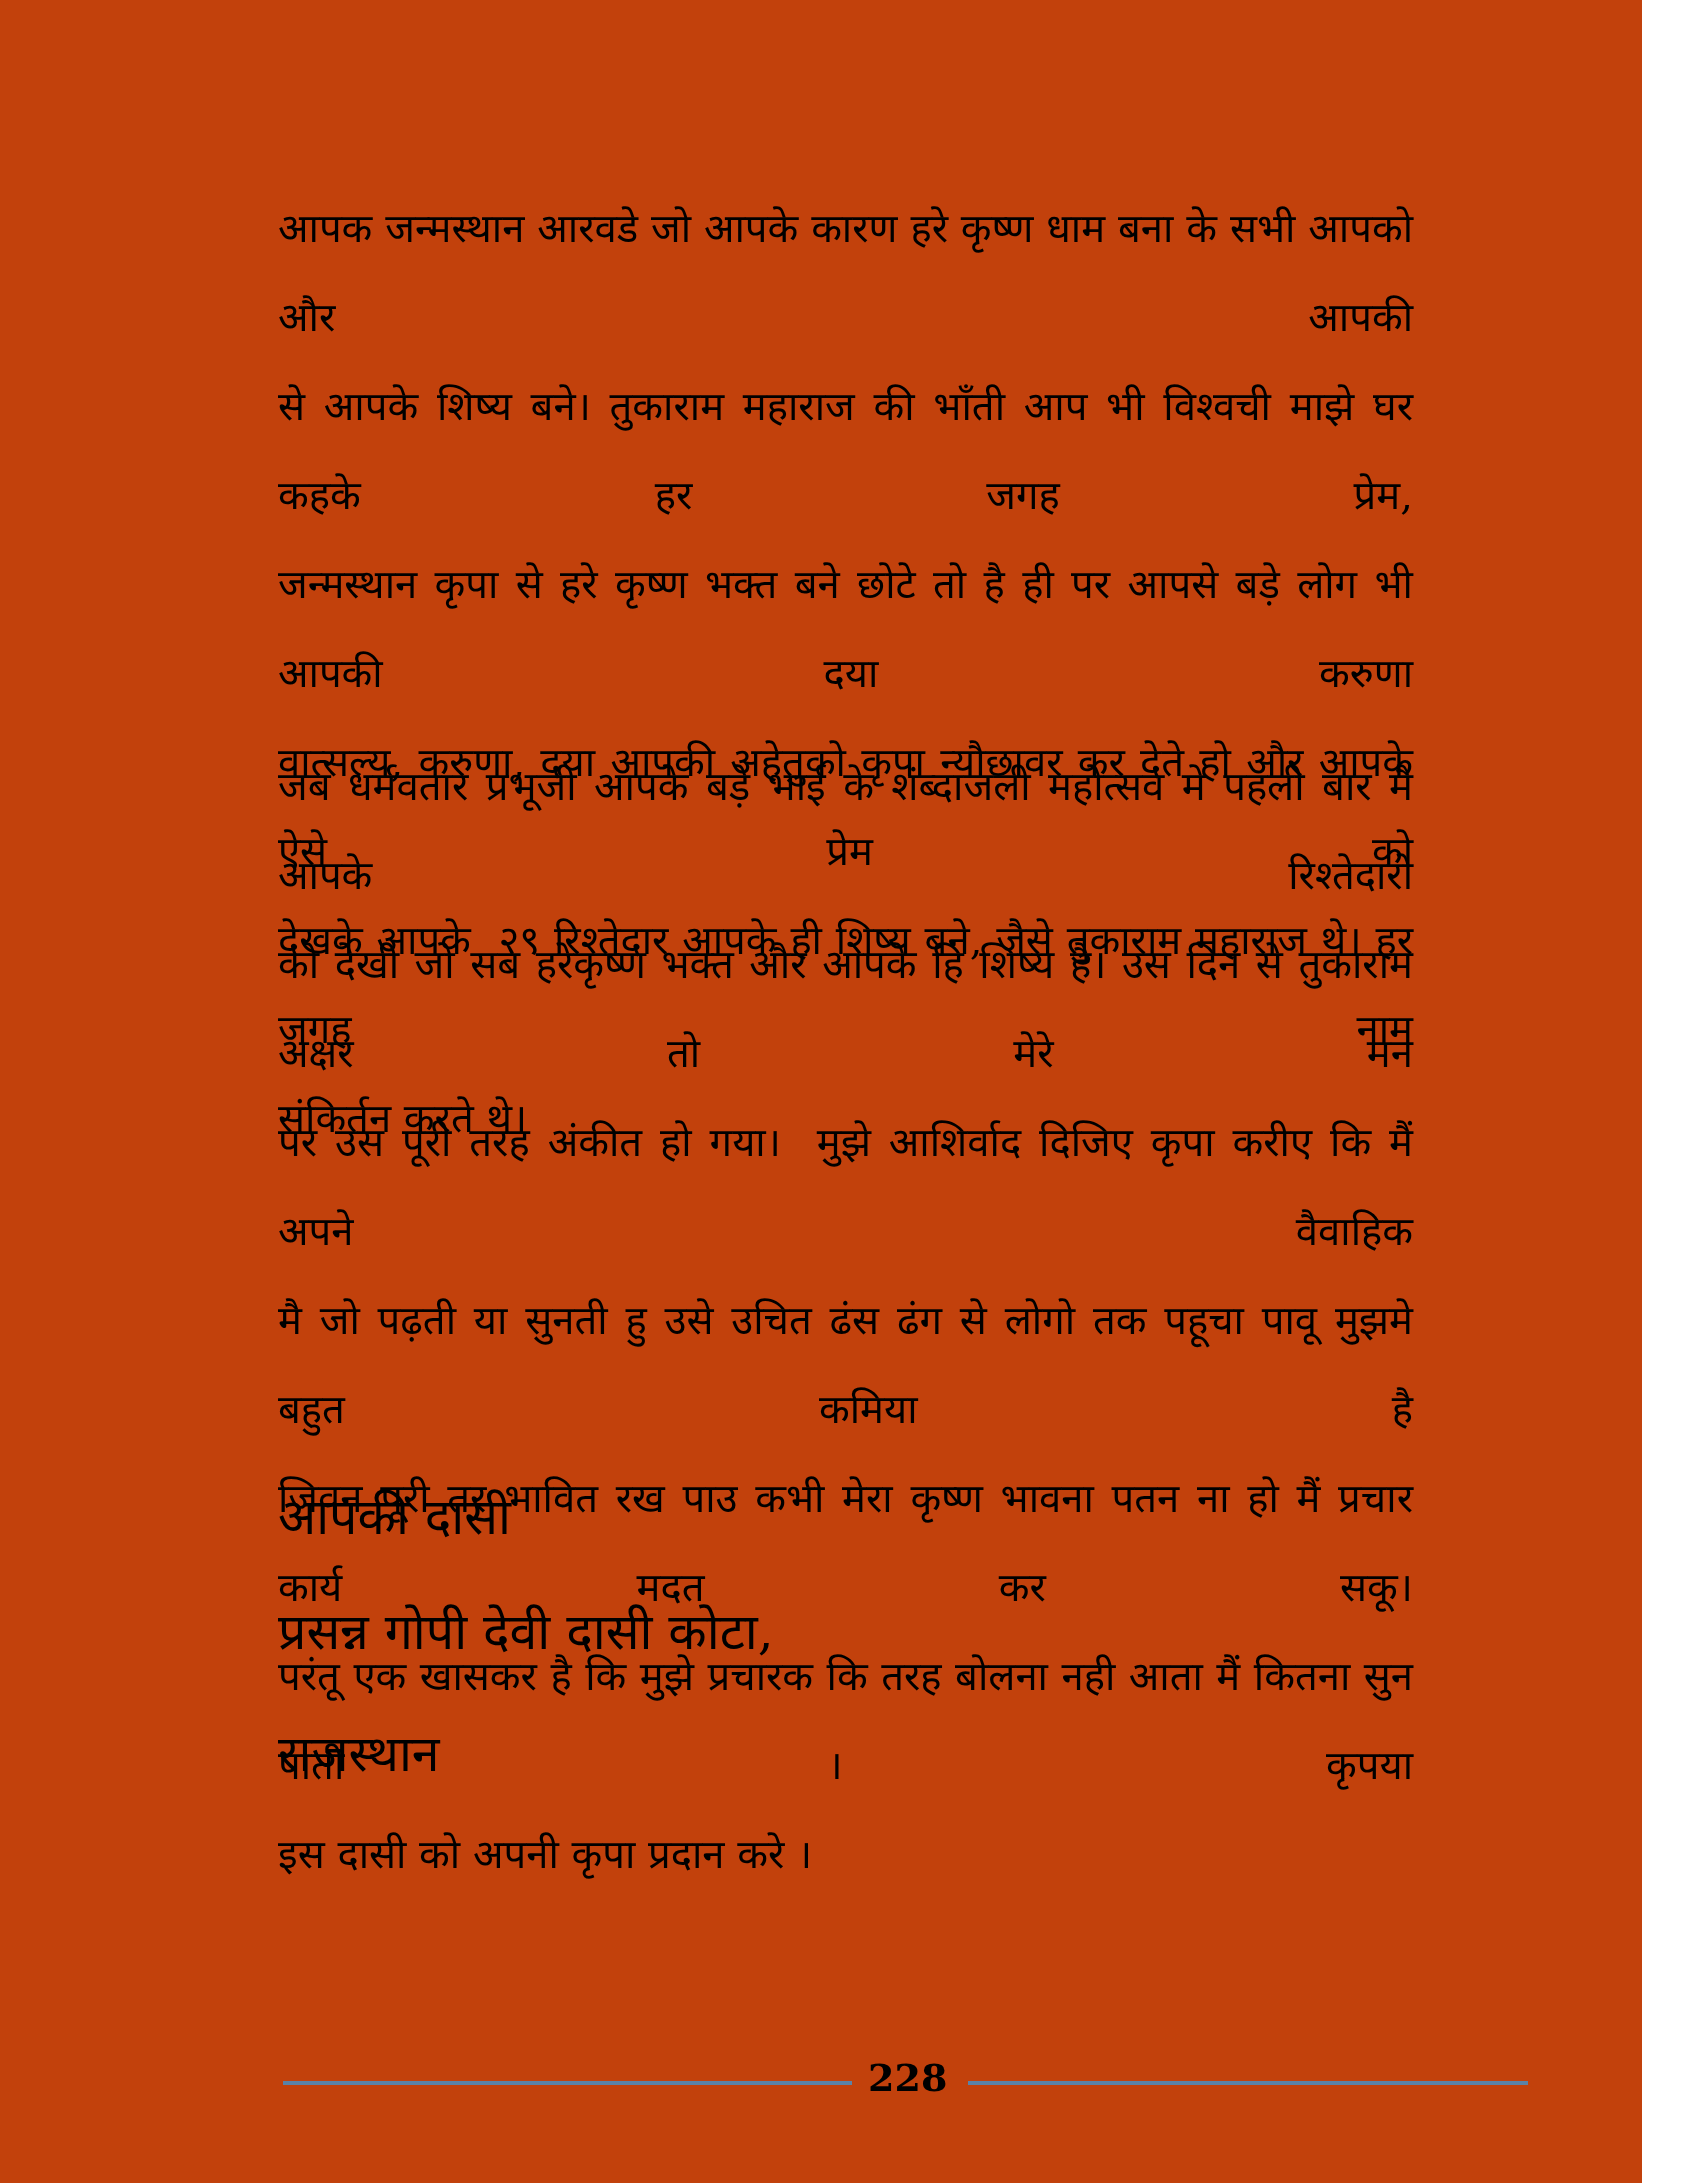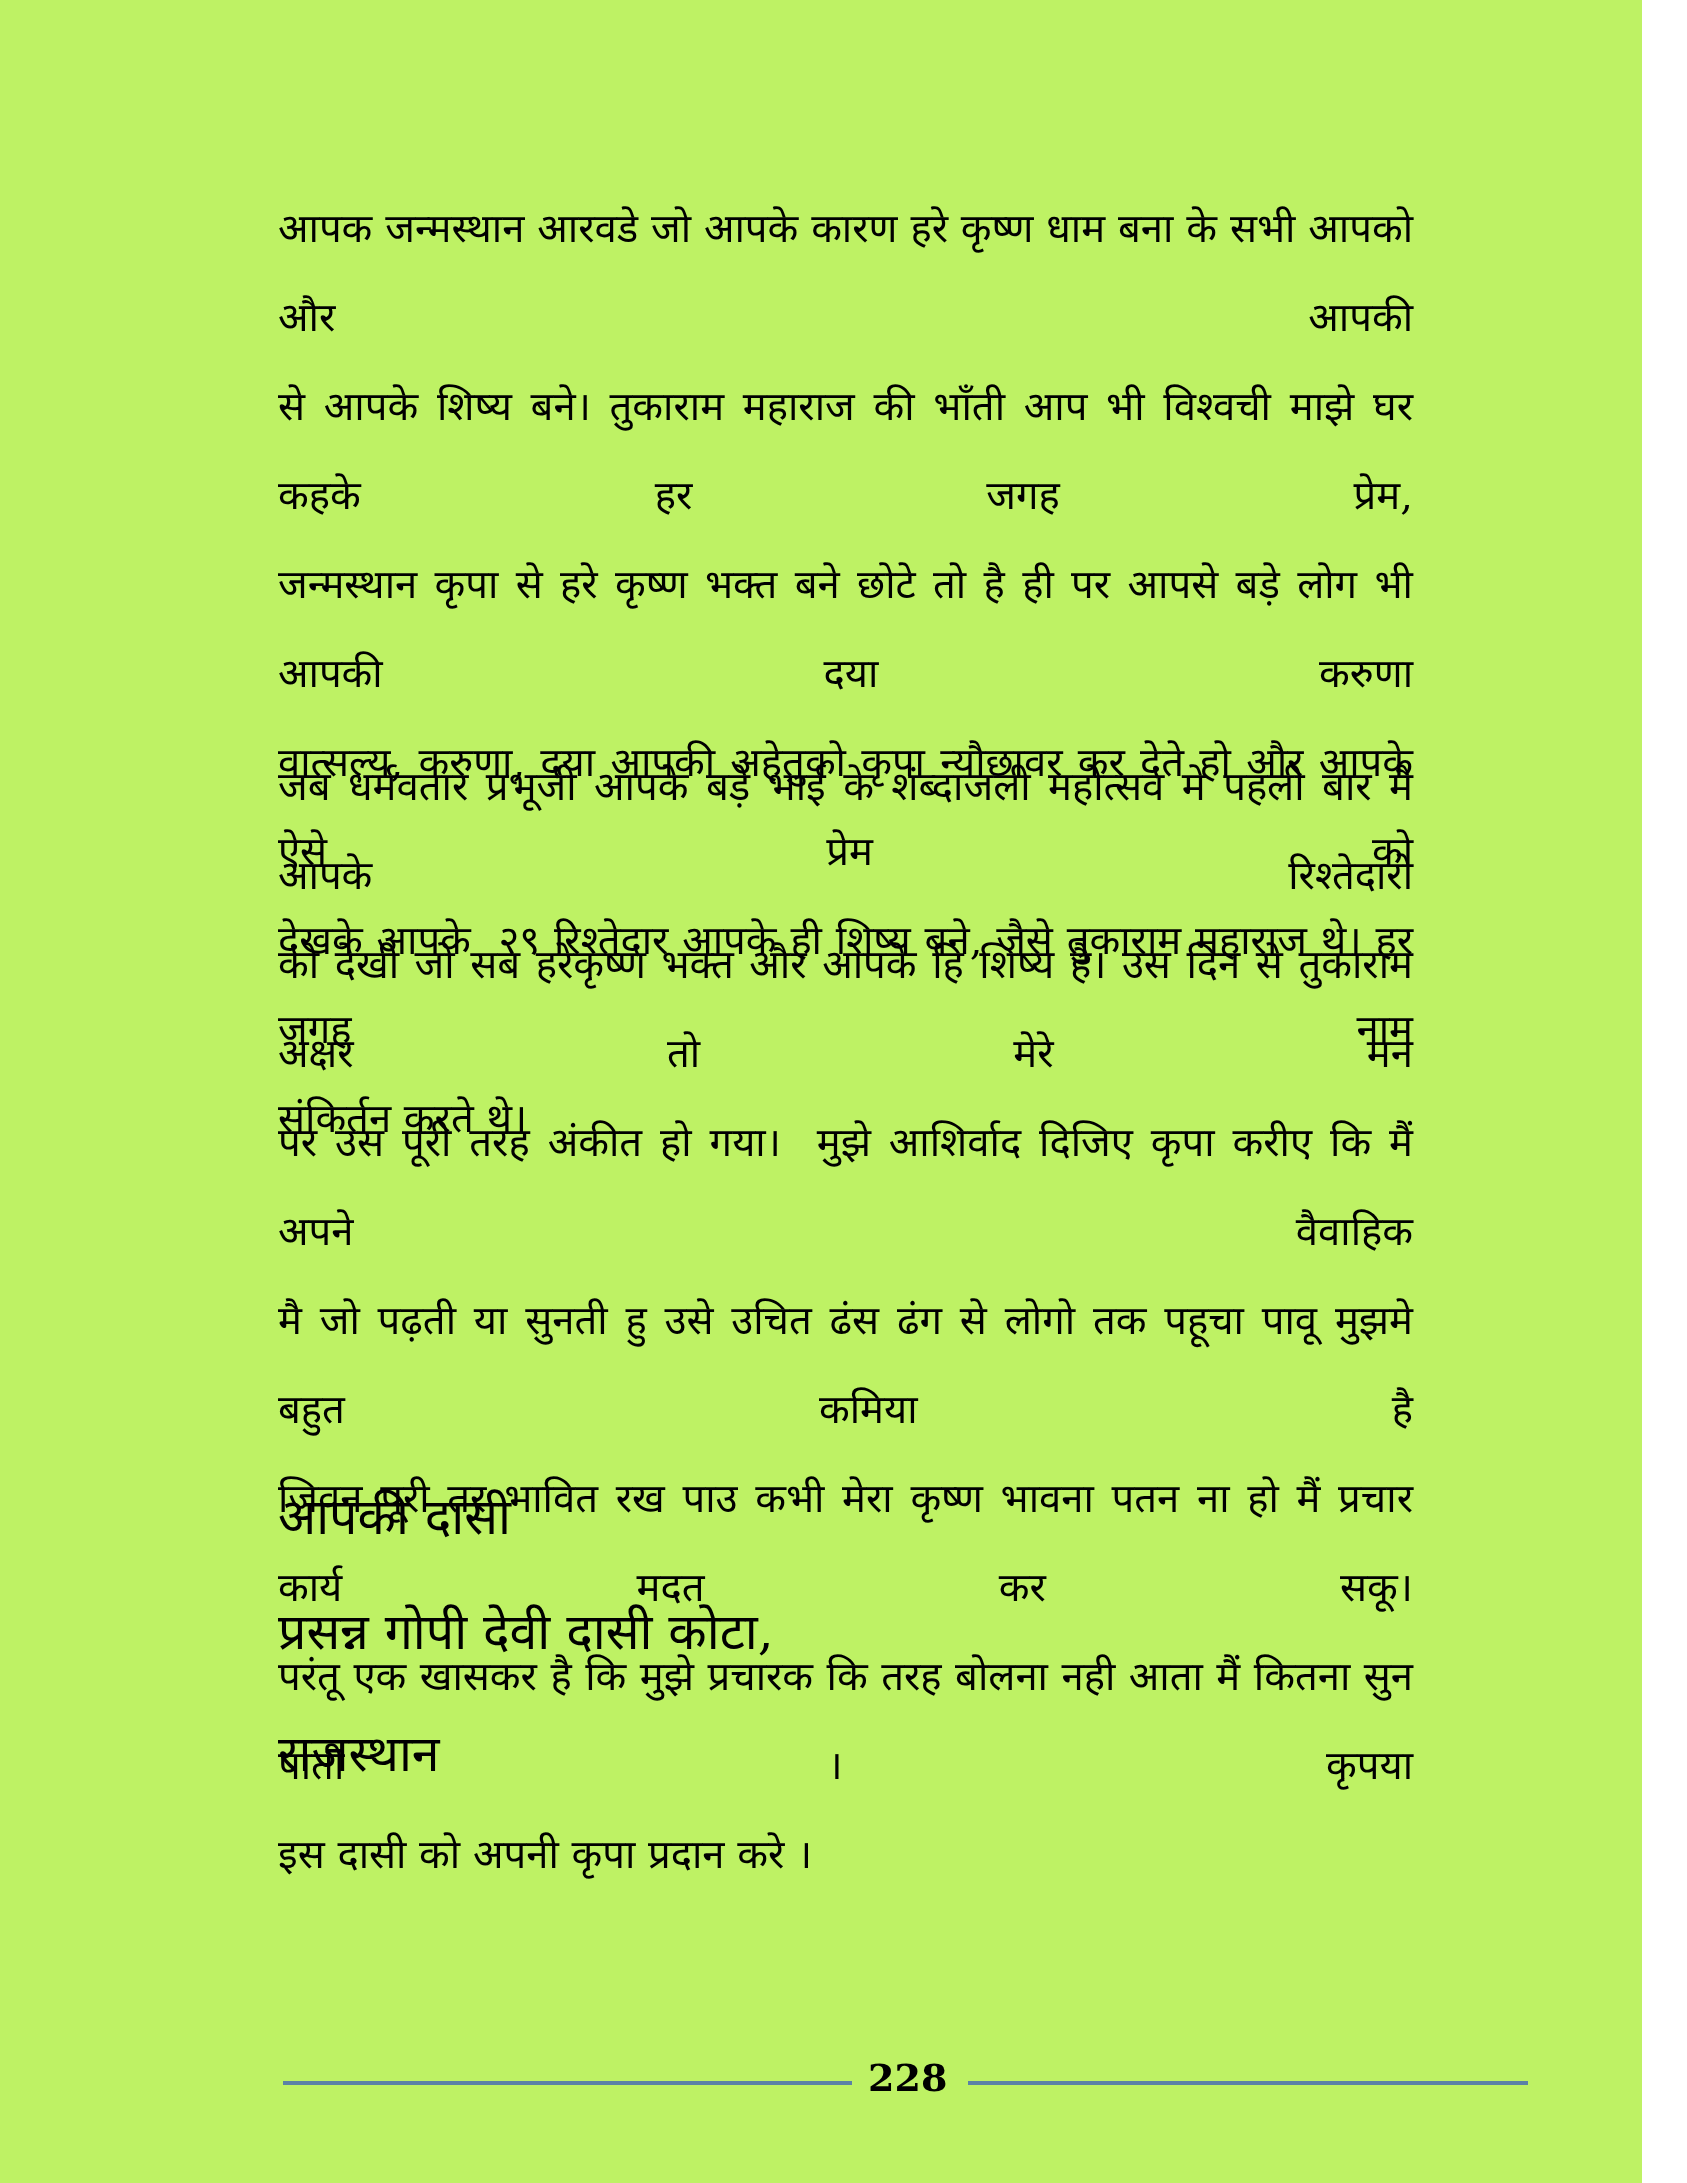--- a/index.html
+++ b/index.html
@@ -9,21 +9,21 @@
     width: 1687px;
     height: 2183px;
     font-family: "DejaVu Serif", "Liberation Serif", serif;
   }
   .page {
     position: absolute;
     left: 0;
     top: 0;
     width: 1642px;
     height: 2183px;
-    background: #bef264;
+    background: #c2410c;
     overflow: hidden;
   }
   .para {
     position: absolute;
     left: 278px;
     width: 1135px;
     font-size: 40px;
     line-height: 89px;
     color: #000000;
   }

